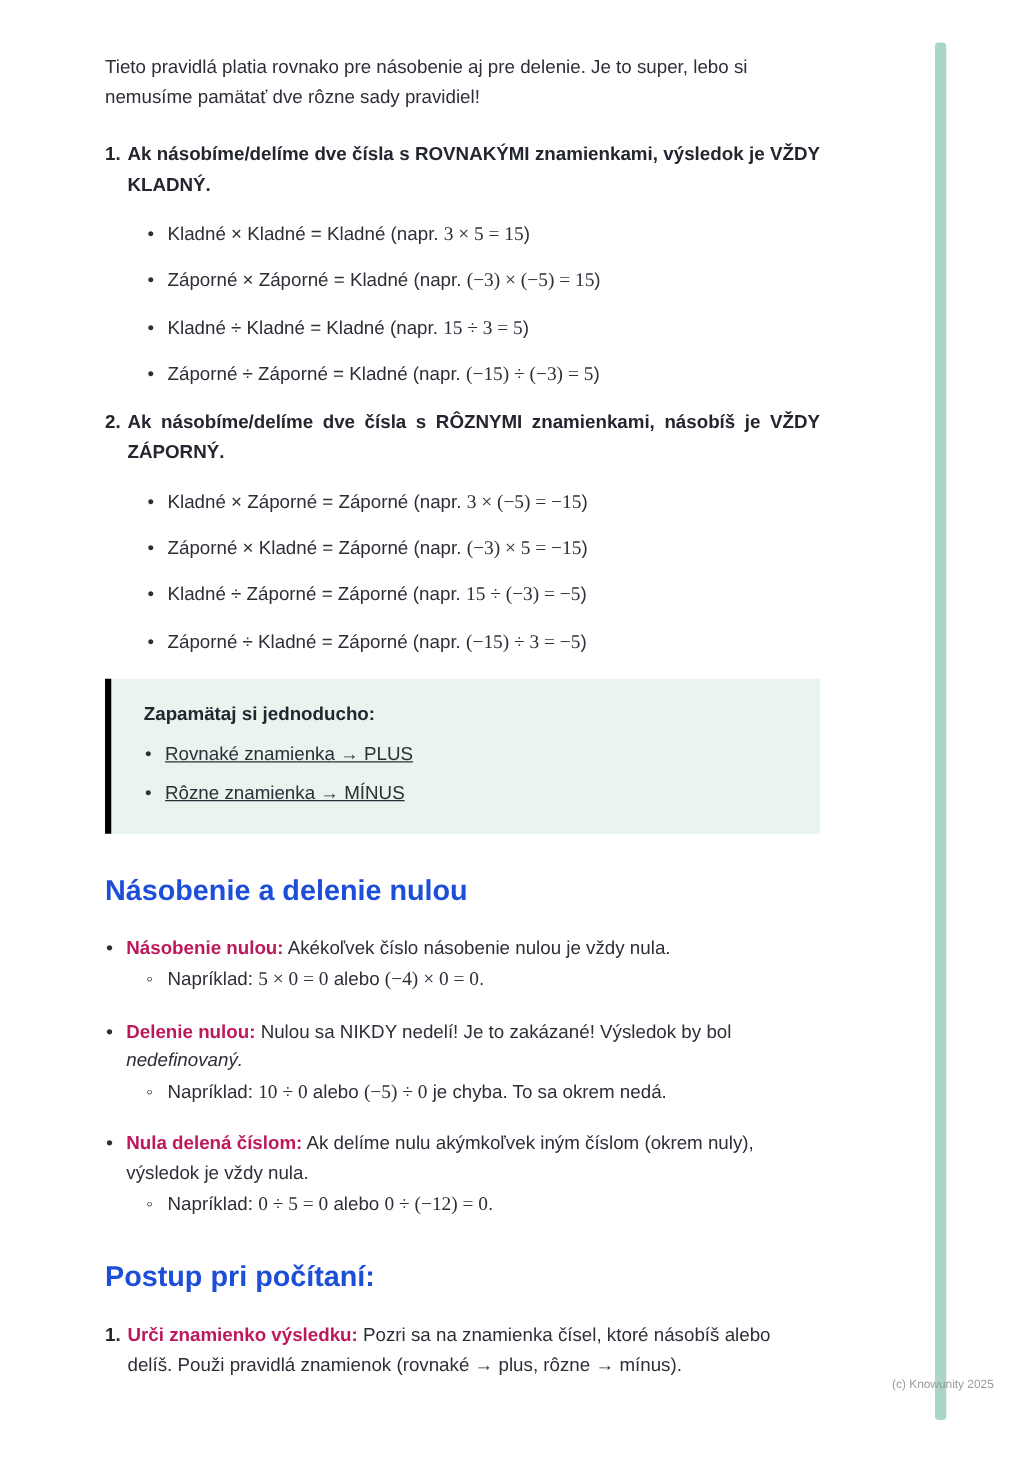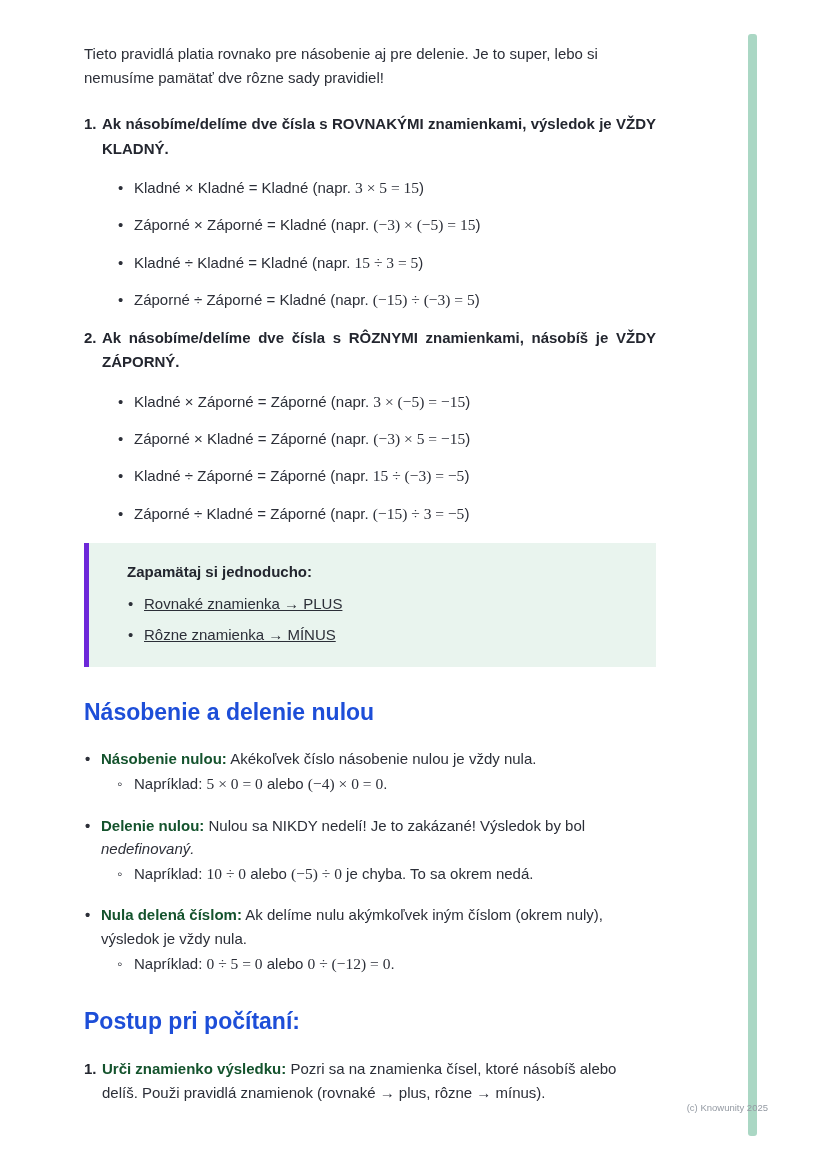--- a/index.html
+++ b/index.html
@@ -16,40 +16,40 @@
   .math { font-family:"Liberation Serif","DejaVu Serif",serif; font-size:15.5px; }
   .intro { margin-bottom:23px; }
   ol.rules { list-style:none; }
   li.rule { display:flex; }
   .rule-num { flex:0 0 18px; font-weight:700; color:#23262f; }
   .rule-body { flex:1; }
   .rule-title { font-weight:700; color:#23262f; text-align:justify; margin-bottom:15px; line-height:1.62; }
   ul.bullets { list-style:none; margin:0 0 6px 15px; }
   ul.bullets > li { position:relative; padding-left:17px; margin-bottom:13px; }
   ul.bullets > li::before { content:"•"; position:absolute; left:1px; top:0; }
-  .callout { margin-top:4px; background:#e9f4ee; border-left:5px solid #6d28d9;
-    padding:17px 24px 20px 38px; }
+  .callout { margin-top:4px; background:#e9f4ee; border-left:5px solid #000000;
+    padding:17px 24px 20px 26px; }
   .callout-title { font-weight:700; color:#23262f; margin-bottom:8px; }
   .callout ul { list-style:none;text-decoration:underline; }
   .callout li { position:relative; padding-left:17px; margin-top:7px; }
   .callout li::before { content:"•"; position:absolute; left:1px; }
   h2.heading { color:#1d4ed8; font-size:23px; line-height:1.3; font-weight:700; margin:31px 0 20px; }
   ul.topics { list-style:none; }
   li.topic { position:relative; padding-left:17px; margin-bottom:17px; }
   li.topic::before { content:"•"; position:absolute; left:1px; font-weight:700; }
-  b { font-weight:700; color:#14532d; }
+  b { font-weight:700; color:#be185d; }
   ul.subs { list-style:none; margin:1px 0 0 16px; }
   ul.subs li { position:relative; padding-left:17px; }
   ul.subs li::before { content:"◦"; position:absolute; left:0; }
   ol.steps { list-style:none; }
   li.step { display:flex; }
   .step-num { flex:0 0 18px; font-weight:700; color:#23262f; }
   .step-body { flex:1; }
   em { }
-  .footer { position:absolute; right:60px; bottom:56px; font-size:9.5px; color:#949aa3; z-index:2; }
+  .footer { position:absolute; right:33px; bottom:56px; font-size:9.5px; color:#949aa3; z-index:2; }
 </style>
 </head>
 <body>
 
 <div class="edge-bar"></div>
 
 <div class="content">
 
   <p class="intro">Tieto pravidlá platia rovnako pre násobenie aj pre delenie. Je to super, lebo si nemusíme pamätať dve rôzne sady pravidiel!</p>
 

